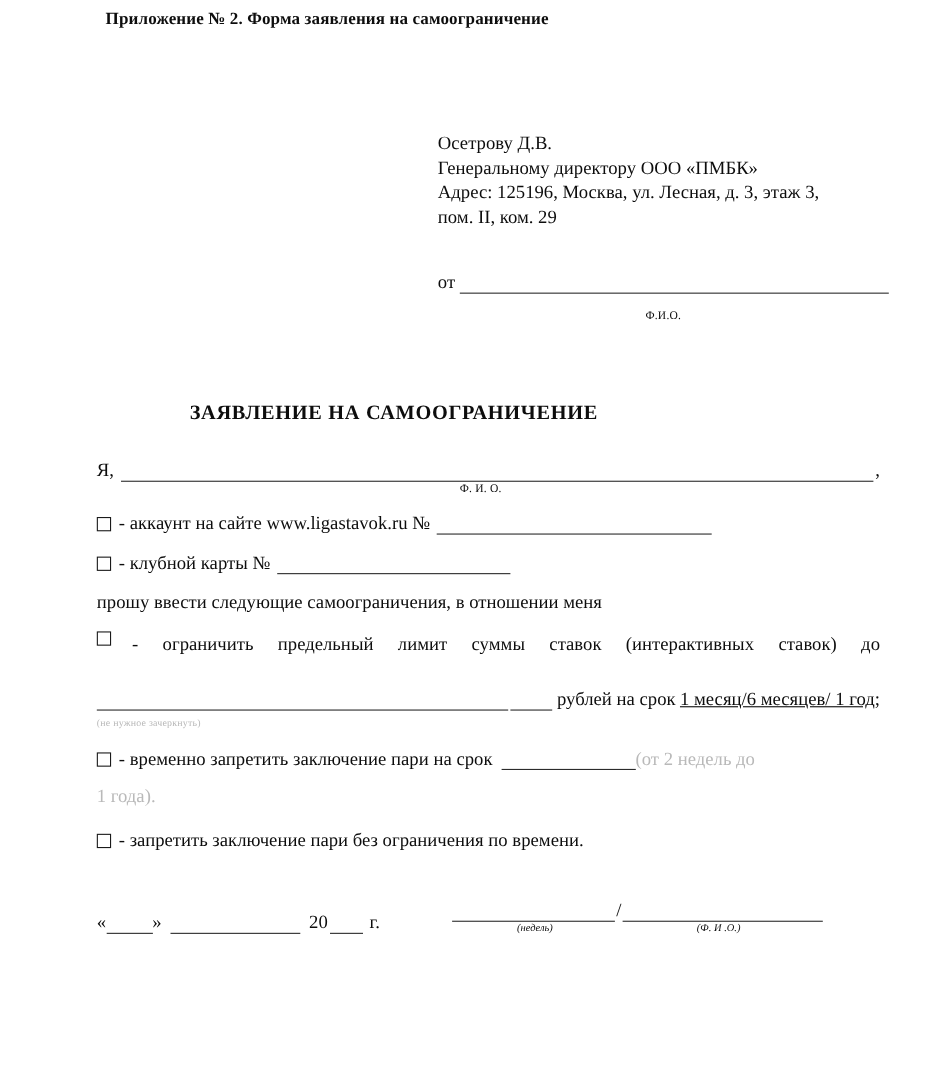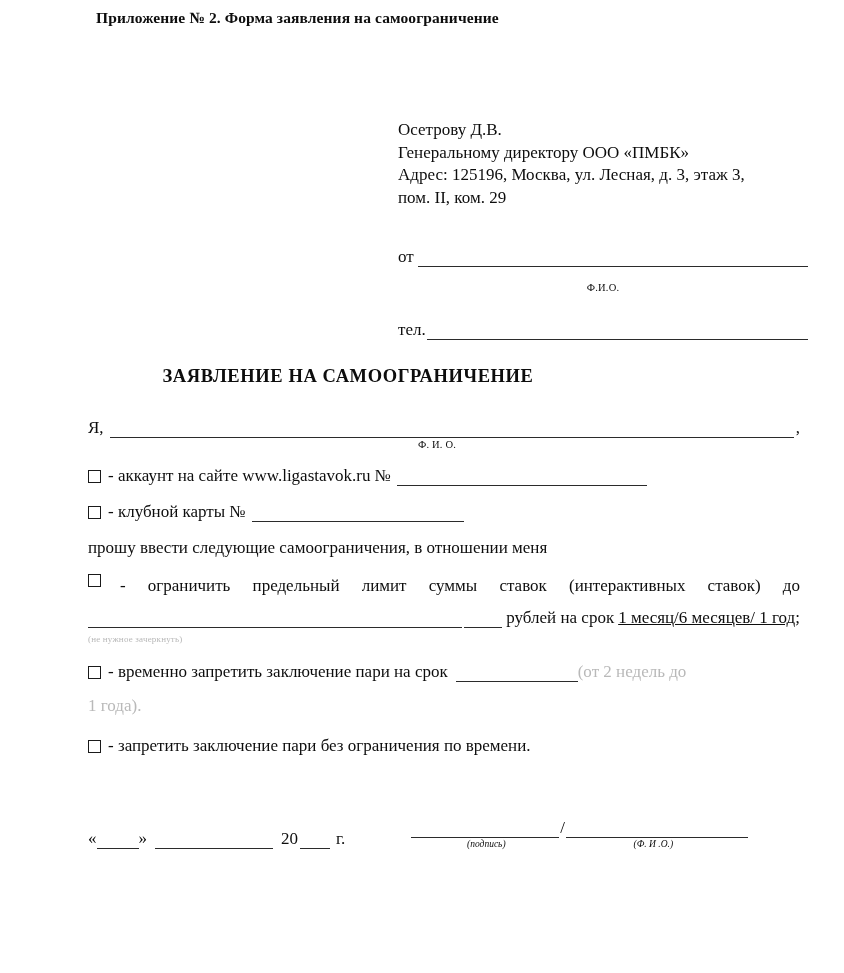--- a/index.html
+++ b/index.html
@@ -15,20 +15,21 @@
     font-family: "Liberation Serif", "DejaVu Serif", serif;
     color: #0d0d0d;
     overflow: hidden;
   }
 
   .page {
     position: relative;
     width: 680px;
     height: 973px;
     background: #ffffff;
+    padding-left: 20px;
   }
 
   
   .doc-header {
     position: absolute;
     left: 96px;
     top: 9px;
     font-size: 15.5px;
     font-weight: bold;
     letter-spacing: 0.1px;
@@ -156,21 +157,21 @@
   }
   .limit-first .just {
     flex: 1 1 auto;
     text-align: justify;
     text-align-last: justify;
     line-height: 24px;
   }
   .limit-second {
     display: flex;
     align-items: flex-end;
-    margin-top: 10px;
+    margin-top: 28px;
     white-space: nowrap;
   }
   .limit-second .long-blank {
     flex: 1 1 auto;
     border-bottom: 1.5px solid #2b2b2b;
     height: 14px;
   }
   .limit-second .short-blank {
     flex: 0 0 38px;
     border-bottom: 1.5px solid #2b2b2b;
@@ -258,24 +259,20 @@
     <div class="ln">пом. II, ком. 29</div>
   </div>
 
   <div class="from-block">
     <div class="from-row">
       <span class="lbl">от</span>
       <span class="fill"></span>
     </div>
     <div class="caption-center">Ф.И.О.</div>
 
-    <div class="from-row phone-row">
-      <span class="lbl">тел.</span>
-      <span class="fill nogap"></span>
-    </div>
   </div>
 
   <div class="main-title">ЗАЯВЛЕНИЕ НА САМООГРАНИЧЕНИЕ</div>
 
   <div class="body-area">
 
     <div class="ya-row">
       <span class="ya-lbl">Я,</span>
       <span class="ya-fill"></span>
       <span class="ya-comma">,</span>
@@ -339,20 +336,20 @@
 
       <span class="sign-gap"></span>
 
       <div class="sig-col">
         <div class="sig-line-wrap">
           <span class="u-s u-sig"></span>
           <span class="slash">/</span>
           <span class="u-s u-fio"></span>
         </div>
         <div class="sig-captions">
-          <span class="cap-sig">(подпись)</span>
+          <span class="cap-sig">(недель)</span>
           <span class="cap-fio">(Ф. И .О.)</span>
         </div>
       </div>
     </div>
   </div>
 
 </div>
 
 </body></html>

